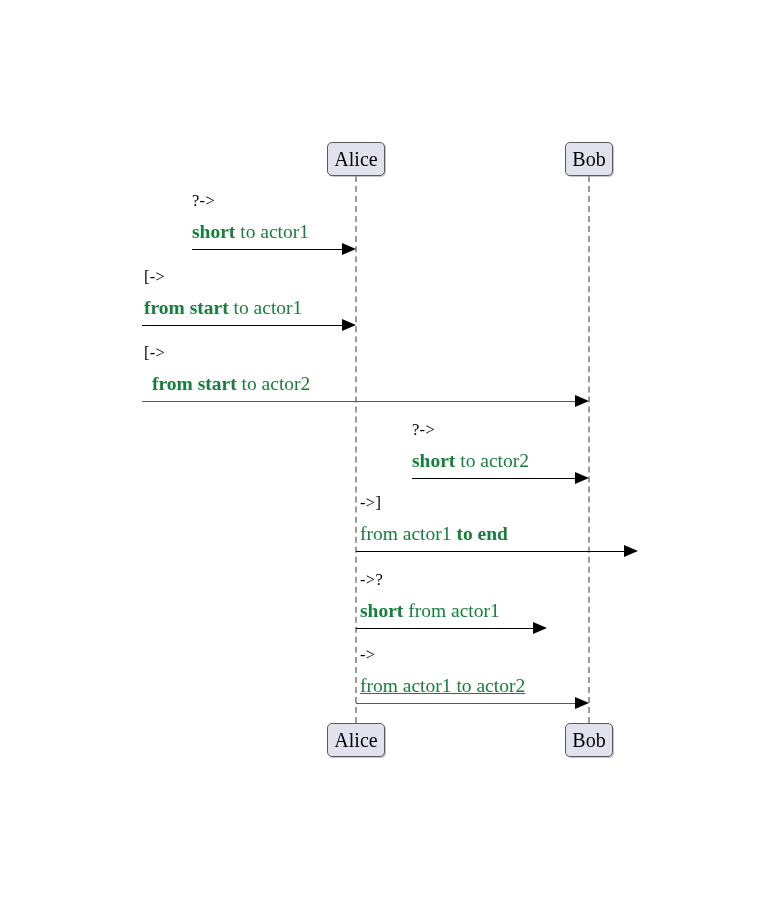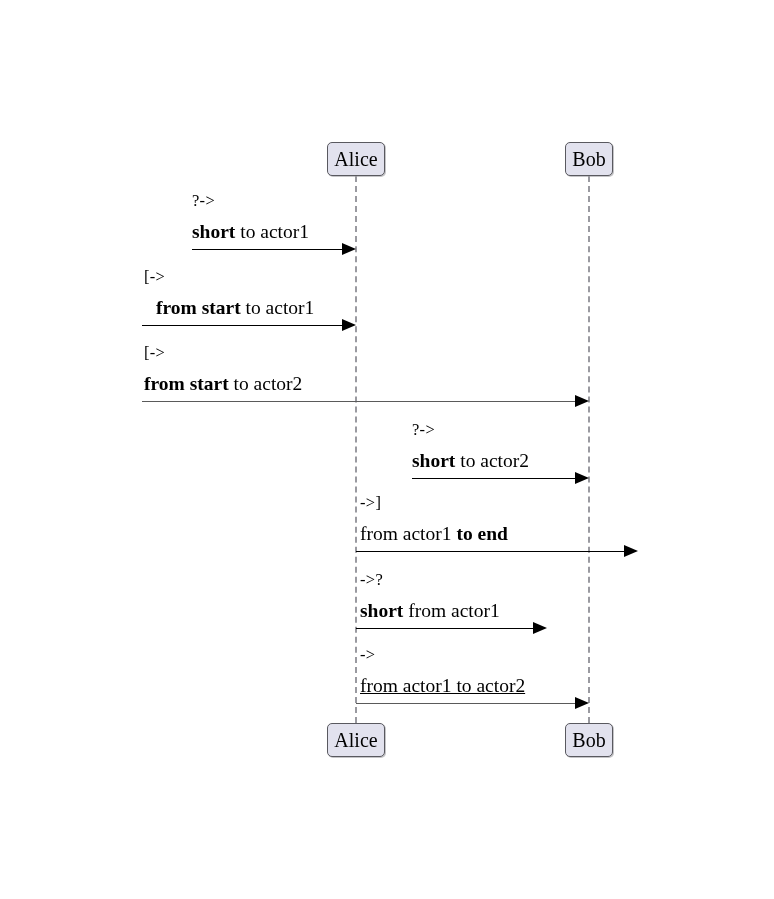--- a/index.html
+++ b/index.html
@@ -67,21 +67,21 @@
     border-top: 6.5px solid transparent;
     border-bottom: 6.5px solid transparent;
     border-left: 14px solid #000000;
   }
   .msg-label {
     position: absolute;
     white-space: nowrap;
     font-family: "Liberation Serif", "DejaVu Serif", serif;
     font-size: 19.5px;
     line-height: 1;
-    color: #000000;
+    color: #15803d;
   }
   .msg-label b {
     font-weight: bold;
   }
   .msg-tag {
     position: absolute;
     white-space: nowrap;
     font-family: "Liberation Serif", "DejaVu Serif", serif;
     font-size: 16.5px;
     line-height: 1;
@@ -110,30 +110,30 @@
     <div class="msg-tag" style="left:192px; top:-56px;">?-&gt;</div>
     <div class="msg-label" style="left:192px; top:-27px;">
       <b>short</b><span> to actor1</span>
     </div>
     <div class="msg-line" style="left:192px; width:150px;"></div>
     <div class="arrow-head" style="left:342px;"></div>
   </div>
 
   <div class="msg" style="left:0; top:325px;">
     <div class="msg-tag" style="left:144px; top:-56px;">[-&gt;</div>
-    <div class="msg-label" style="left:156px; top:-27px;">
+    <div class="msg-label" style="left:144px; top:-27px;">
       <b>from start</b><span> to actor1</span>
     </div>
     <div class="msg-line" style="left:142px; width:200px;"></div>
     <div class="arrow-head" style="left:342px;"></div>
   </div>
 
   <div class="msg" style="left:0; top:401px;">
     <div class="msg-tag" style="left:144px; top:-56px;">[-&gt;</div>
-    <div class="msg-label" style="left:144px; top:-27px;">
+    <div class="msg-label" style="left:152px; top:-27px;">
       <b>from start</b><span> to actor2</span>
     </div>
     <div class="msg-line gray" style="left:142px; width:433px;"></div>
     <div class="arrow-head" style="left:575px;"></div>
   </div>
 
   <div class="msg" style="left:0; top:478px;">
     <div class="msg-tag" style="left:412px; top:-56px;">?-&gt;</div>
     <div class="msg-label" style="left:412px; top:-27px;text-align:right;">
       <b>short</b><span> to actor2</span>

